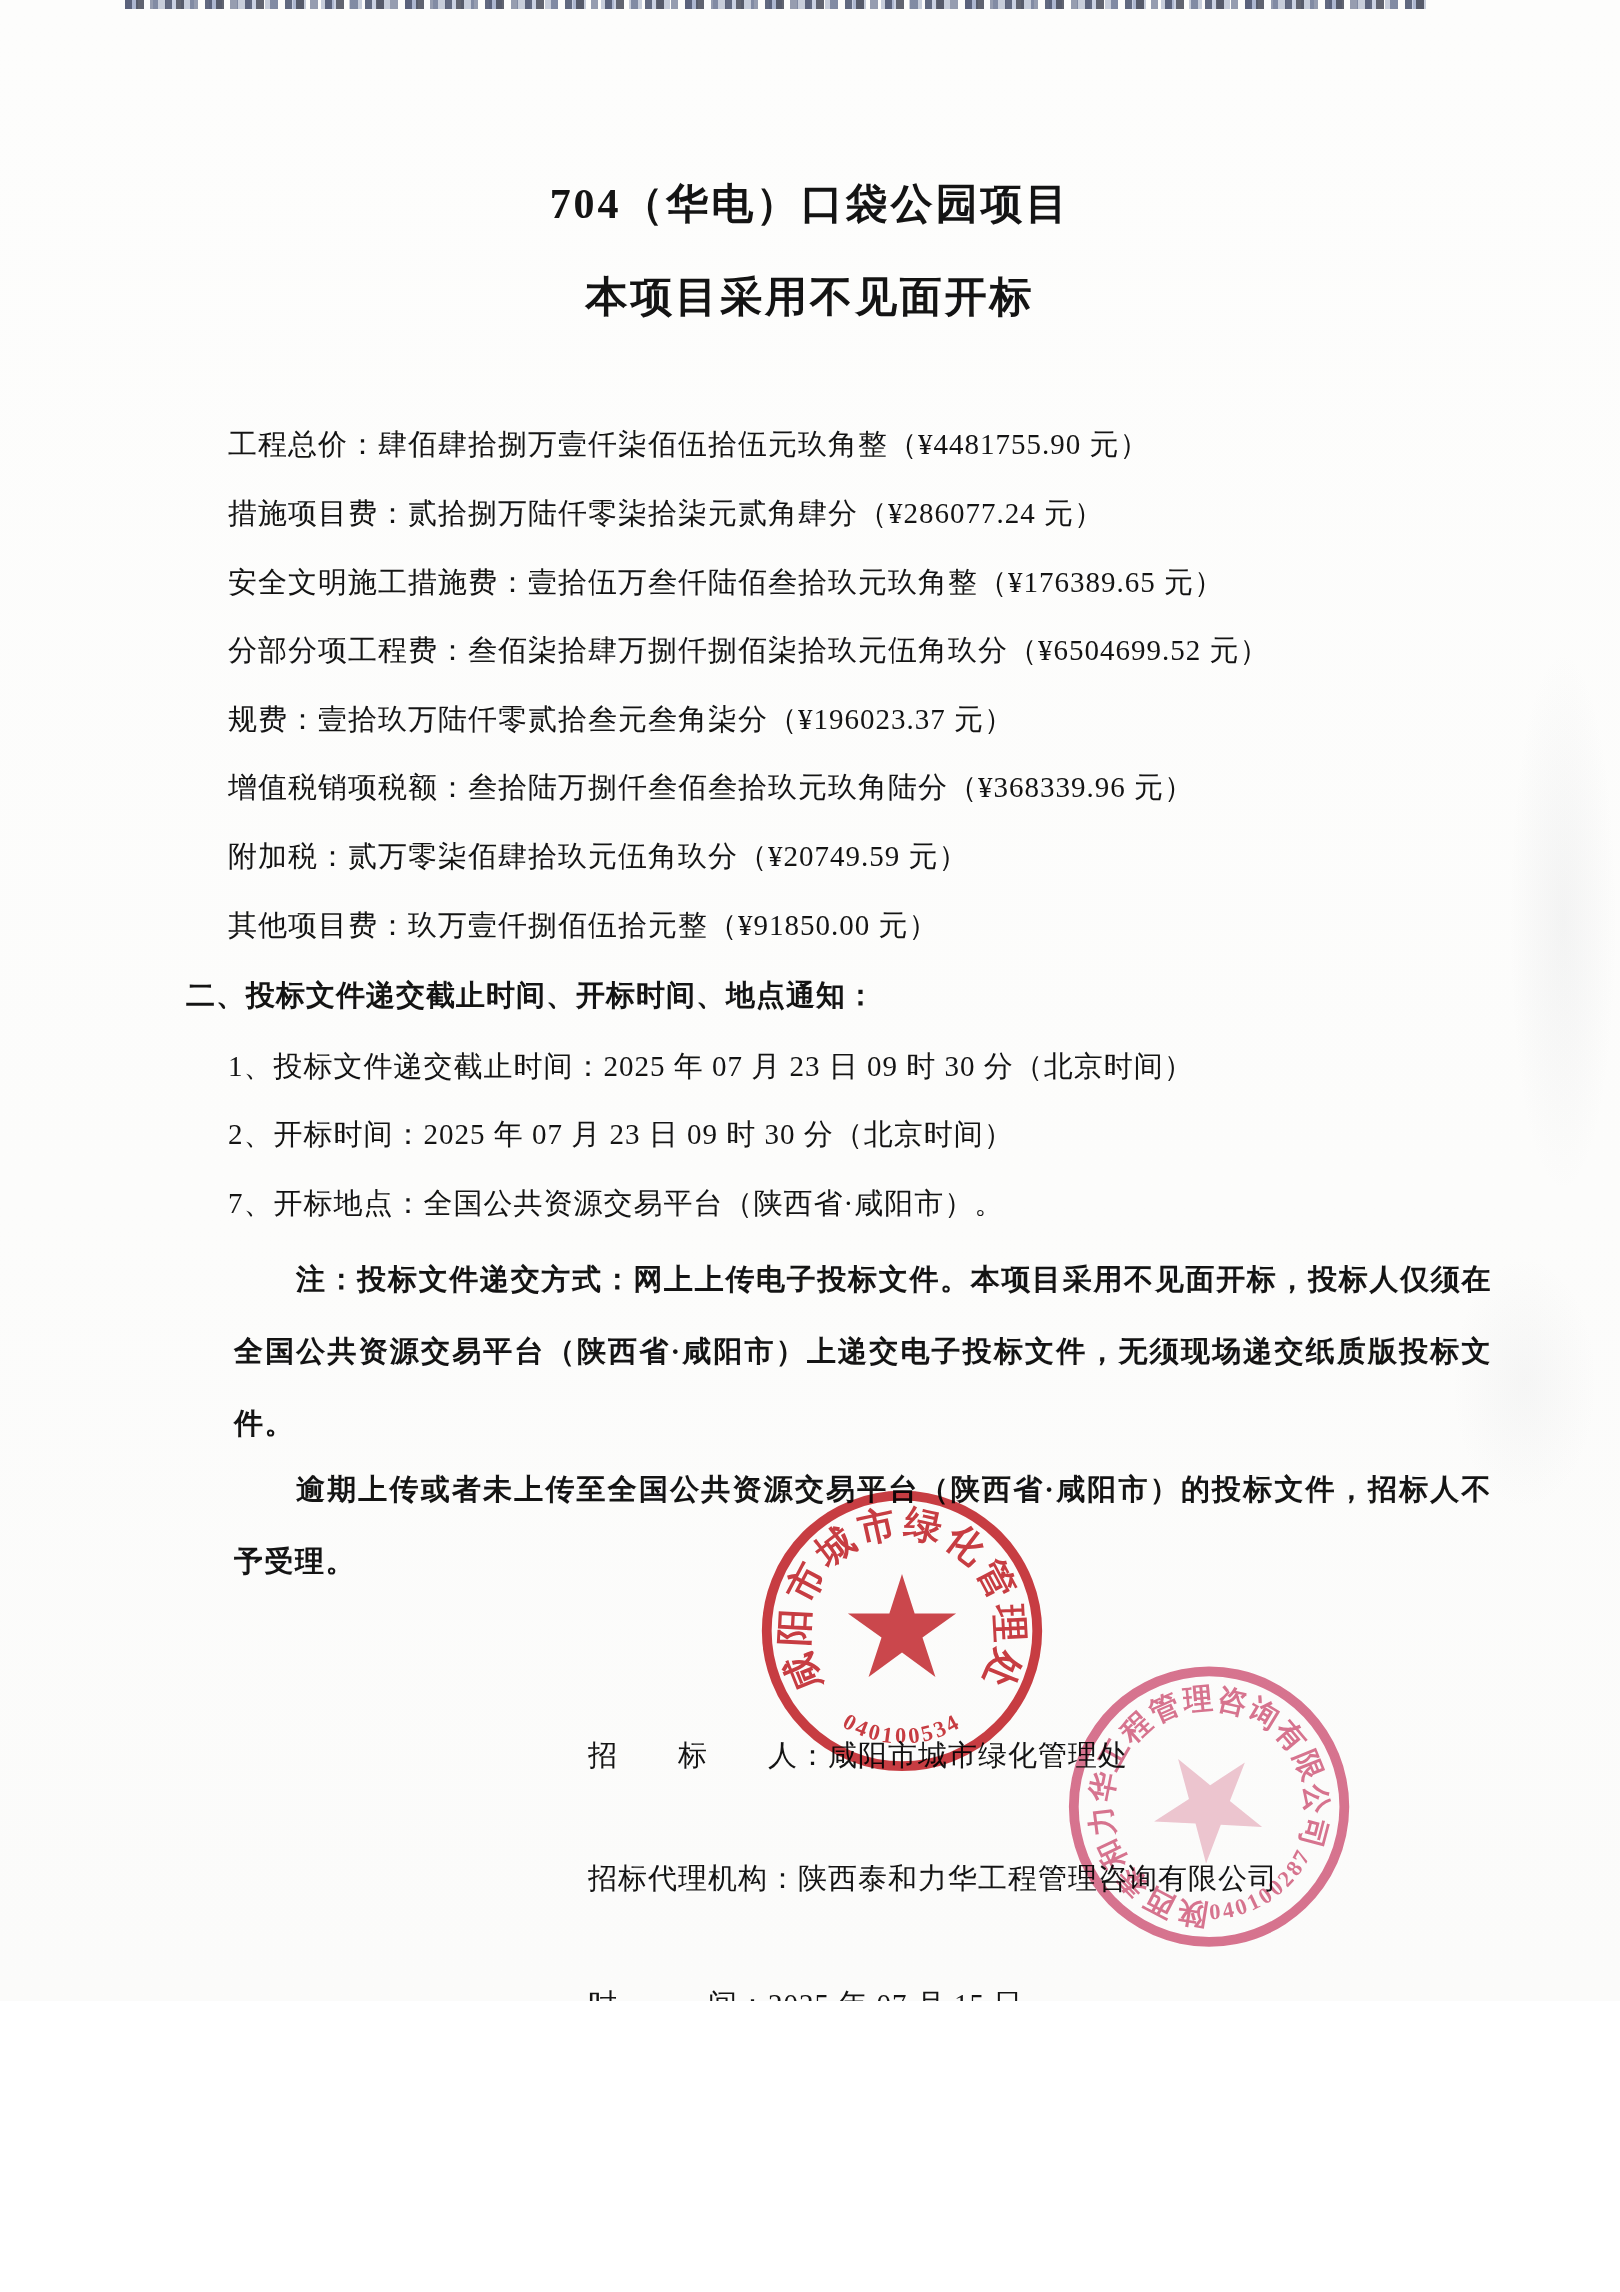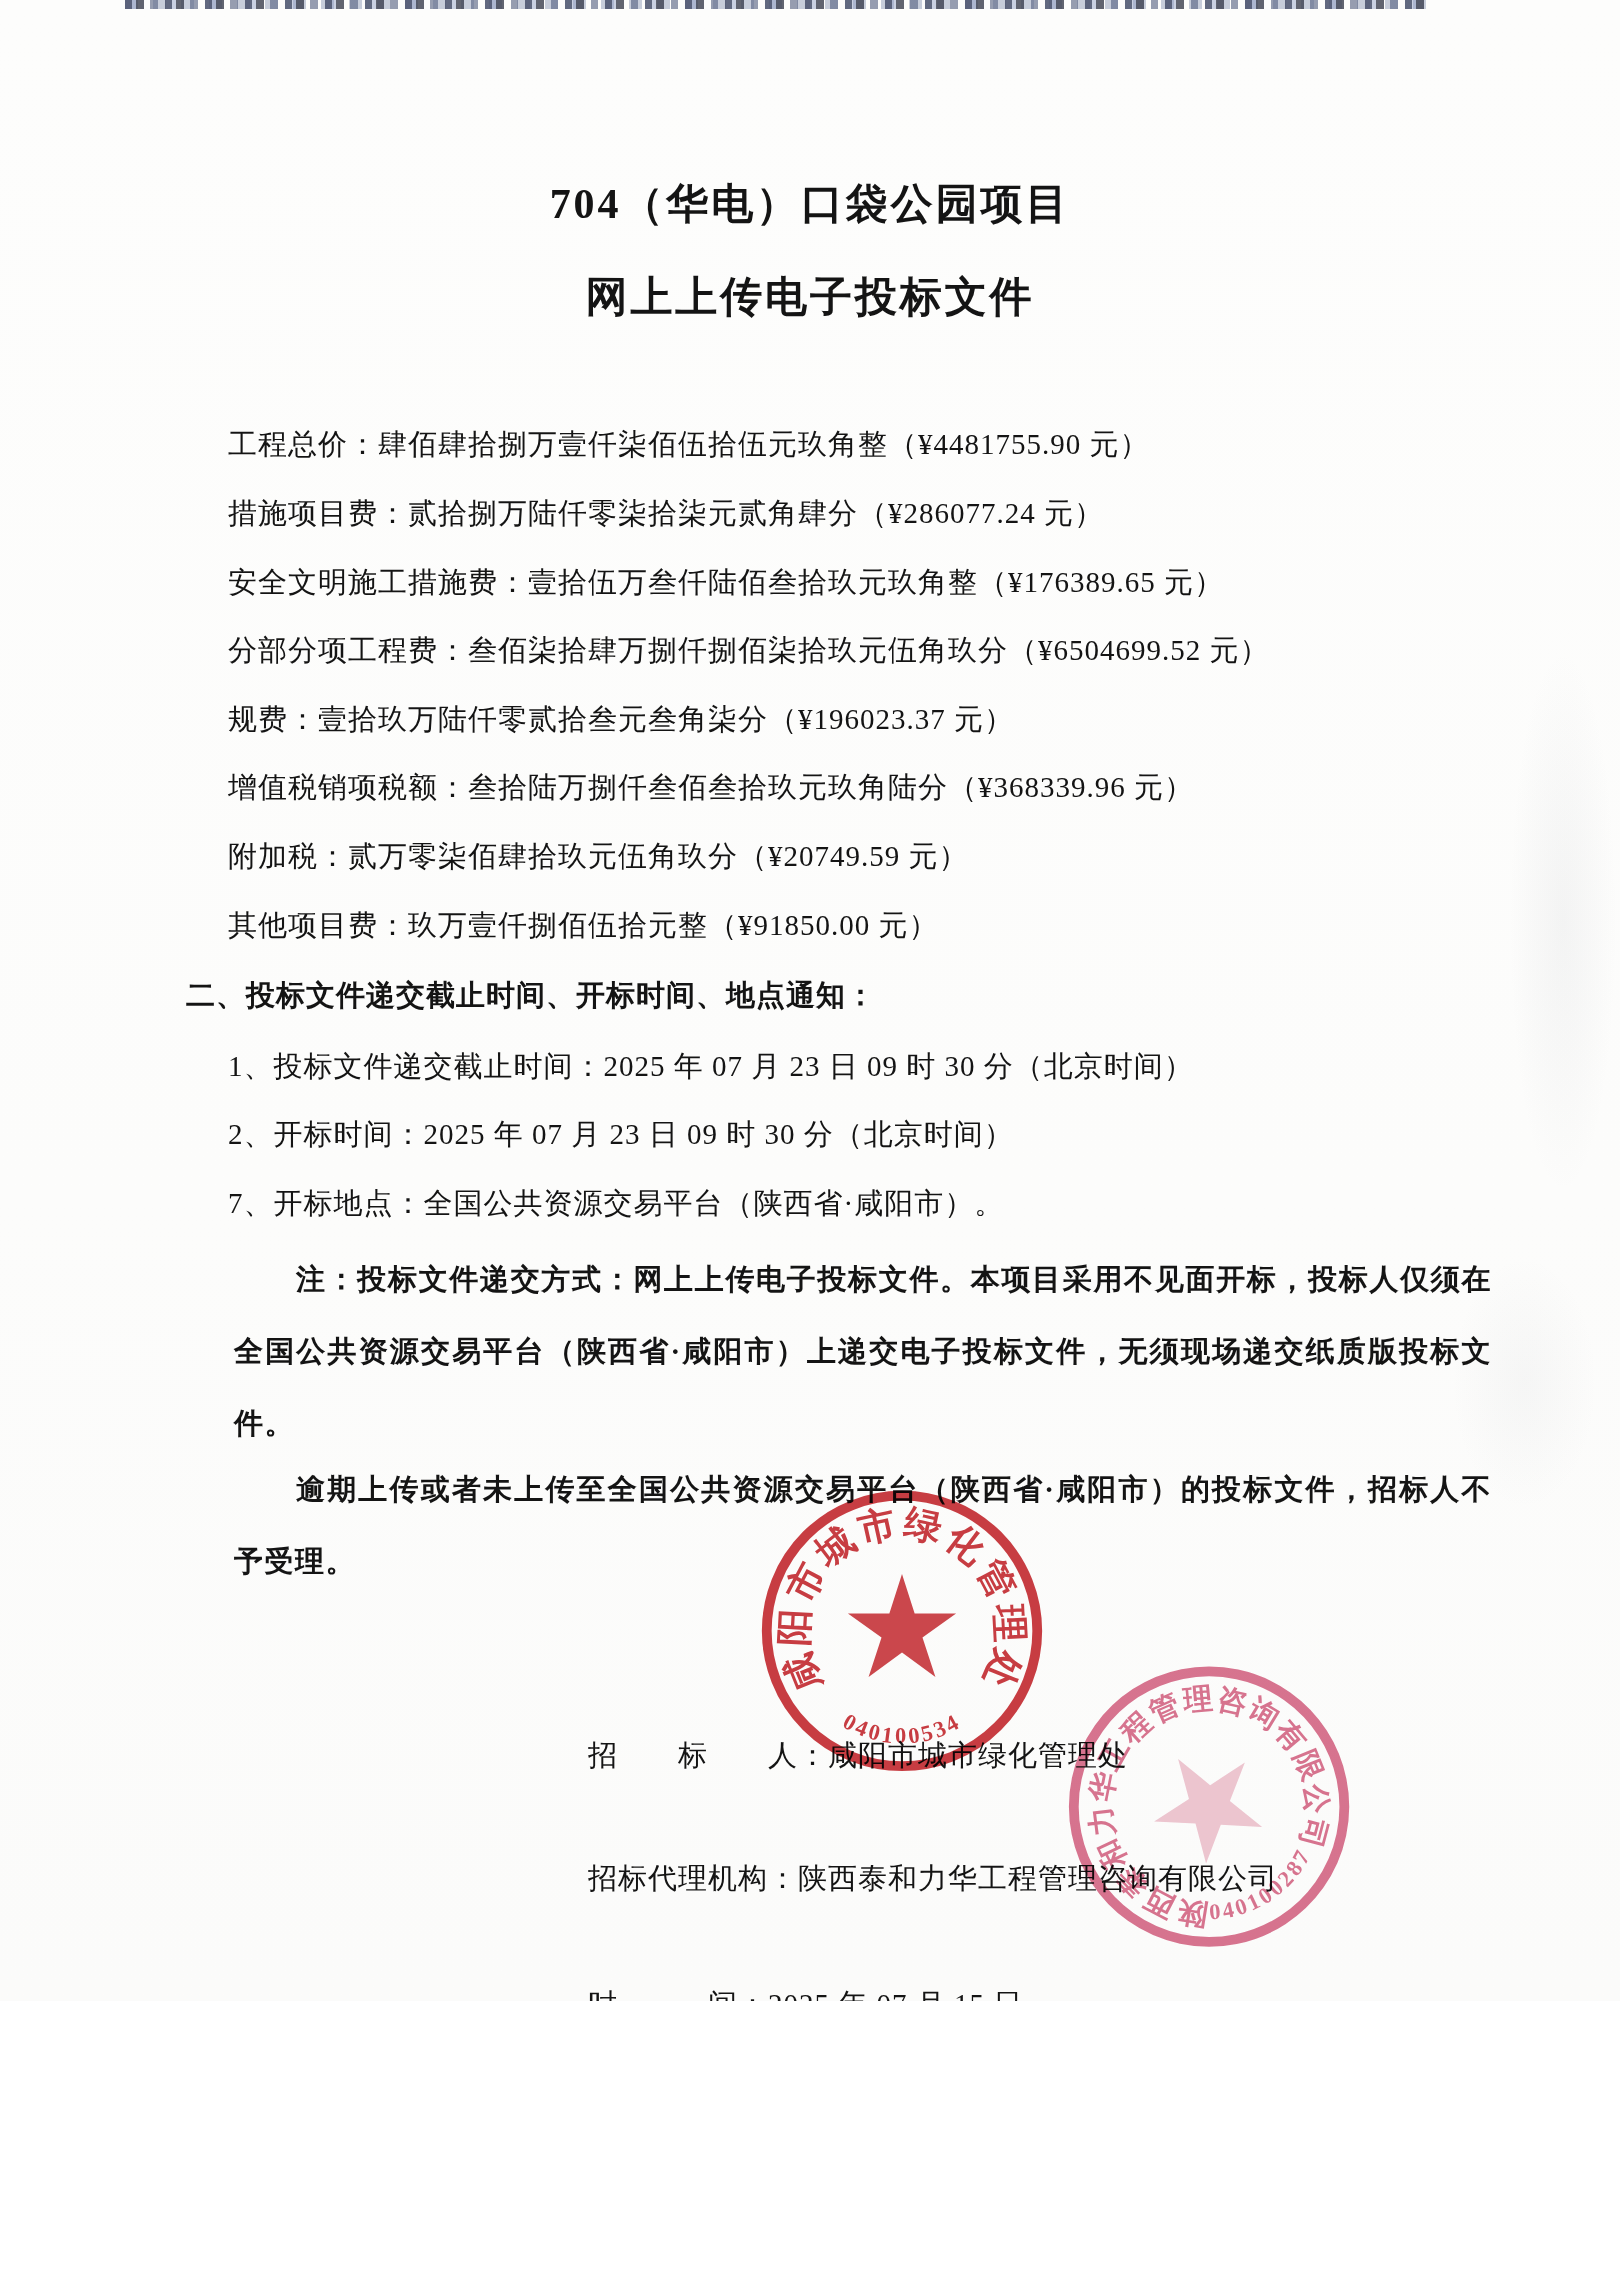--- a/index.html
+++ b/index.html
@@ -51,21 +51,21 @@
 <body>
 
 <div class="page">
 
   <div class="scan-strip"></div>
   <div class="smudge s1"></div>
   <div class="smudge s2"></div>
   <div class="smudge s3"></div>
 
   <div class="line center title" style="top:176px">704（华电）口袋公园项目</div>
-  <div class="line center title" style="top:269px">网上上传电子投标文件</div>
+  <div class="line center title" style="top:269px">本项目采用不见面开标</div>
 
 
   <div class="line" style="left:228px; top:425px">工程总价：肆佰肆拾捌万壹仟柒佰伍拾伍元玖角整（¥4481755.90 元）</div>
   <div class="line" style="left:228px; top:494px">措施项目费：贰拾捌万陆仟零柒拾柒元贰角肆分（¥286077.24 元）</div>
   <div class="line" style="left:228px; top:563px">安全文明施工措施费：壹拾伍万叁仟陆佰叁拾玖元玖角整（¥176389.65 元）</div>
   <div class="line" style="left:228px; top:631px">分部分项工程费：叁佰柒拾肆万捌仟捌佰柒拾玖元伍角玖分（¥6504699.52 元）</div>
   <div class="line" style="left:228px; top:700px">规费：壹拾玖万陆仟零贰拾叁元叁角柒分（¥196023.37 元）</div>
   <div class="line" style="left:228px; top:768px">增值税销项税额：叁拾陆万捌仟叁佰叁拾玖元玖角陆分（¥368339.96 元）</div>
   <div class="line" style="left:228px; top:837px">附加税：贰万零柒佰肆拾玖元伍角玖分（¥20749.59 元）</div>
   <div class="line" style="left:228px; top:906px">其他项目费：玖万壹仟捌佰伍拾元整（¥91850.00 元）</div>

